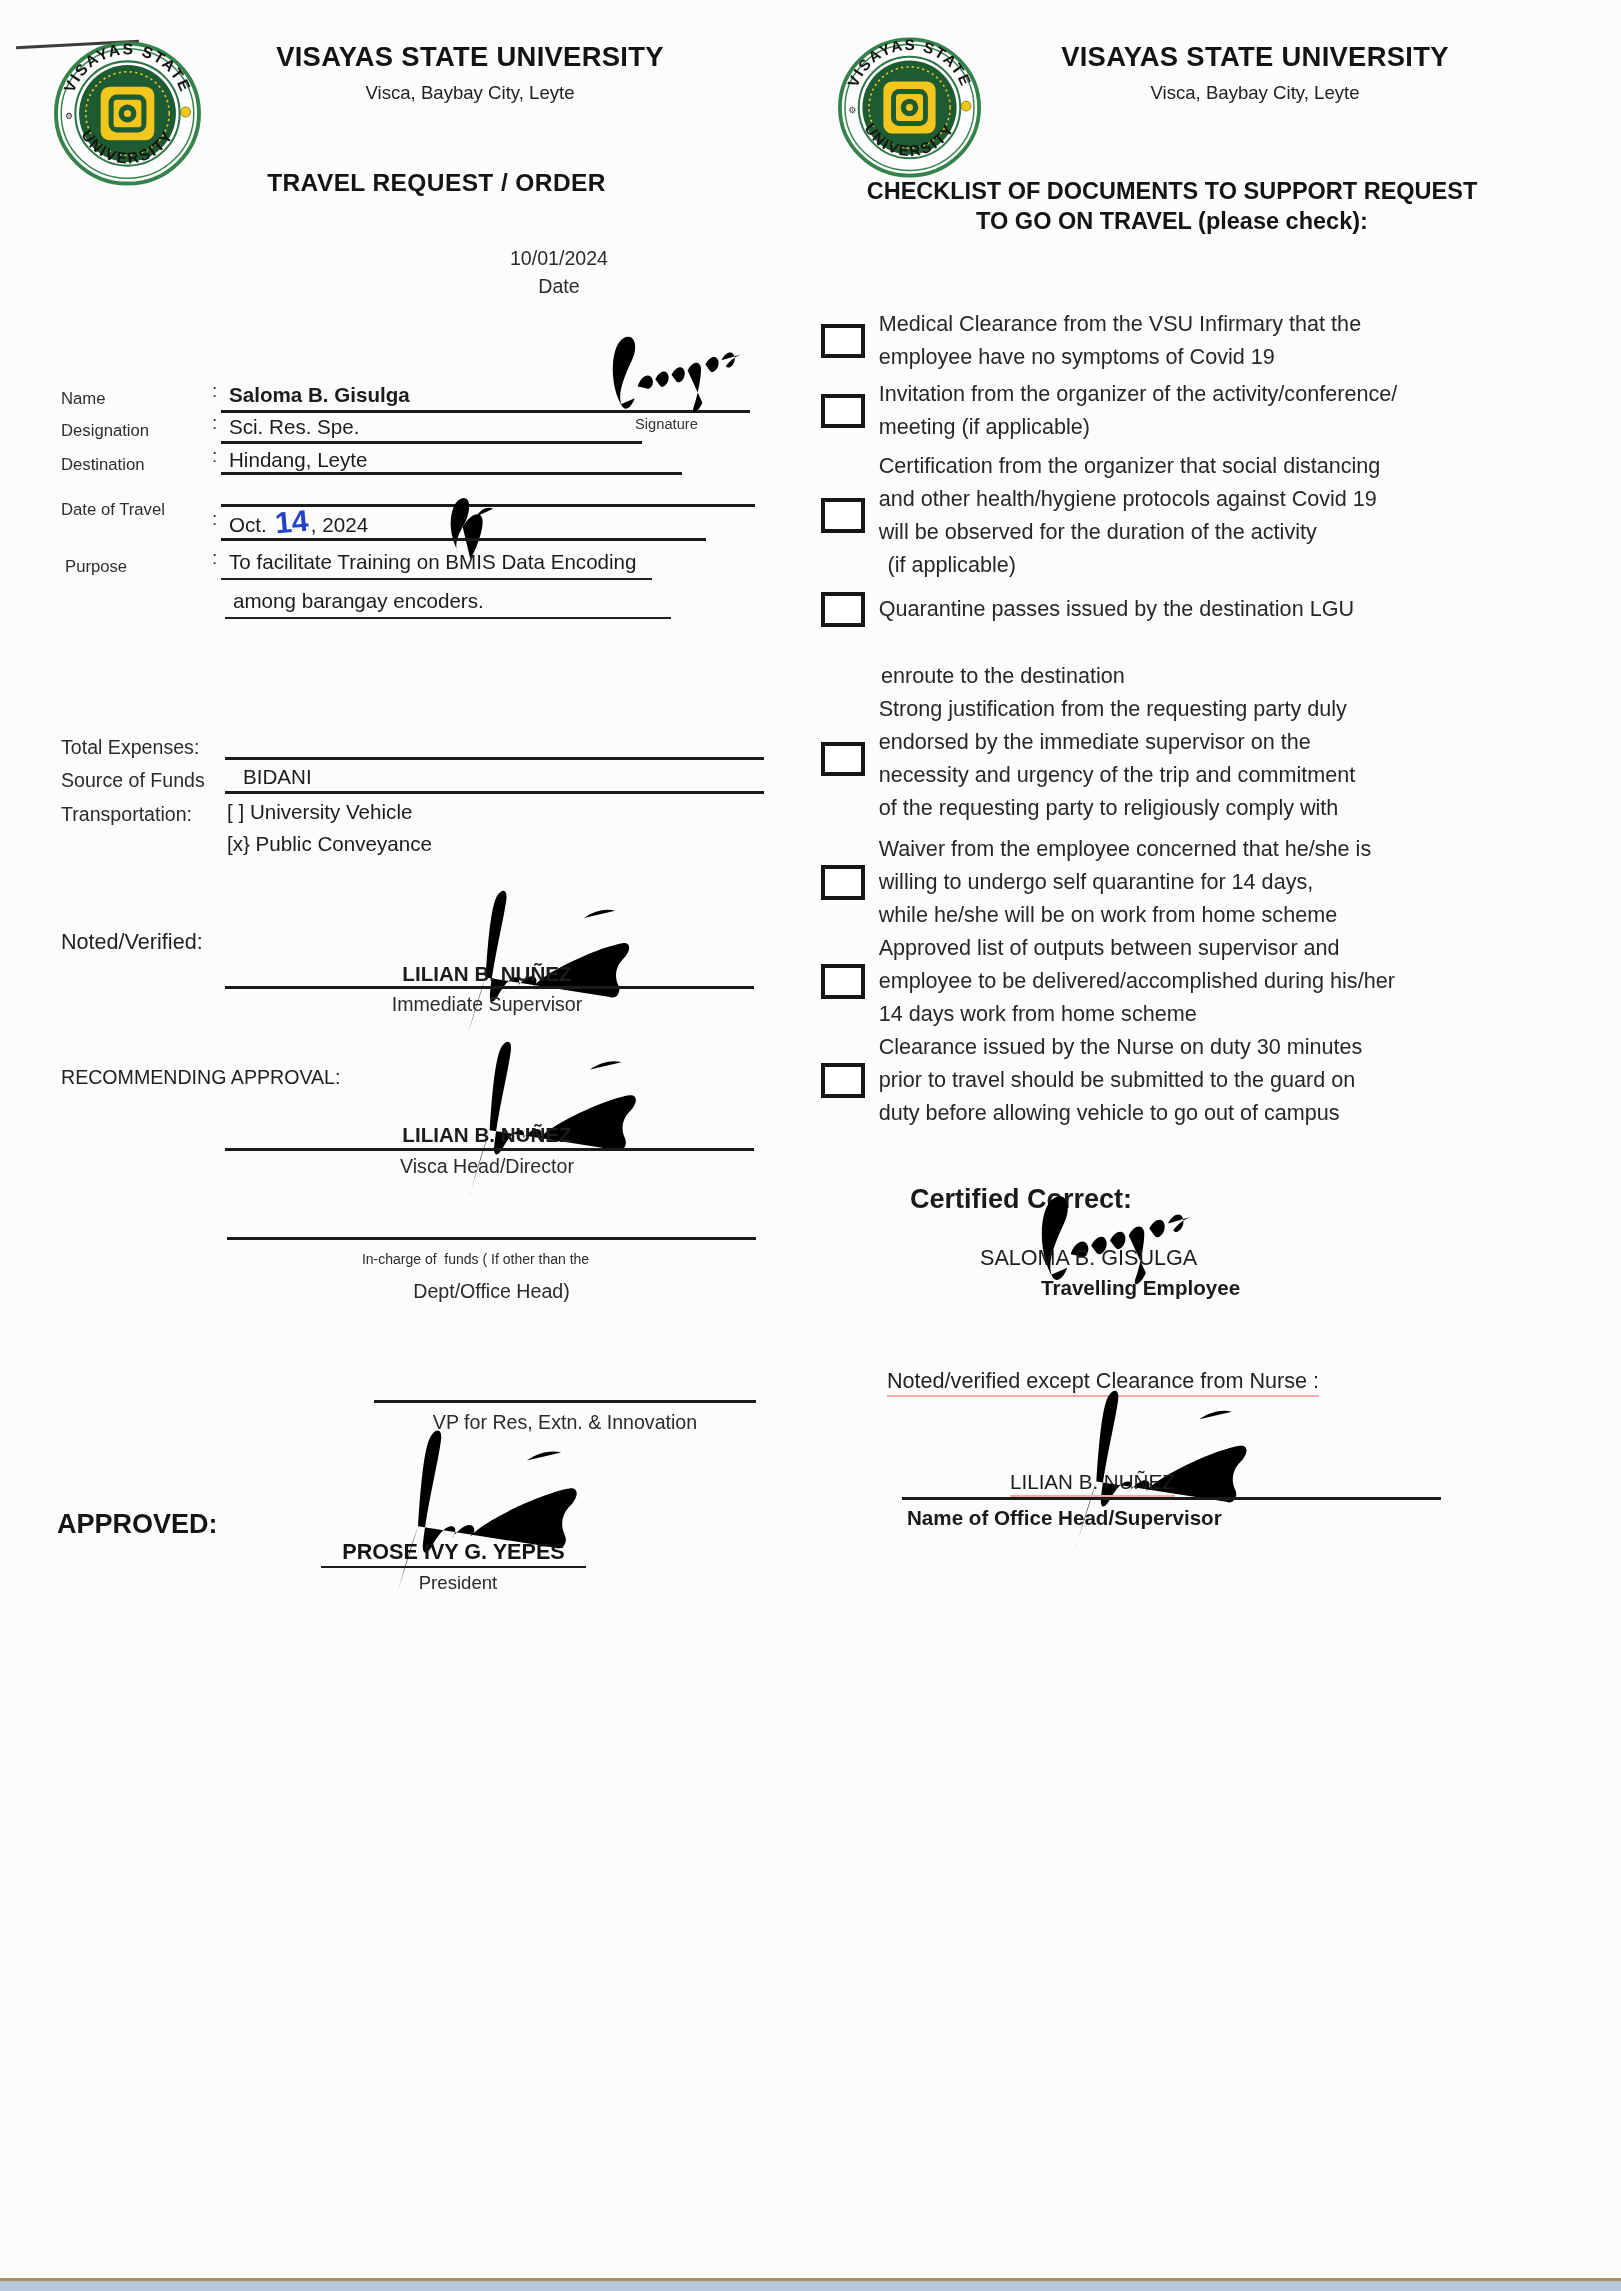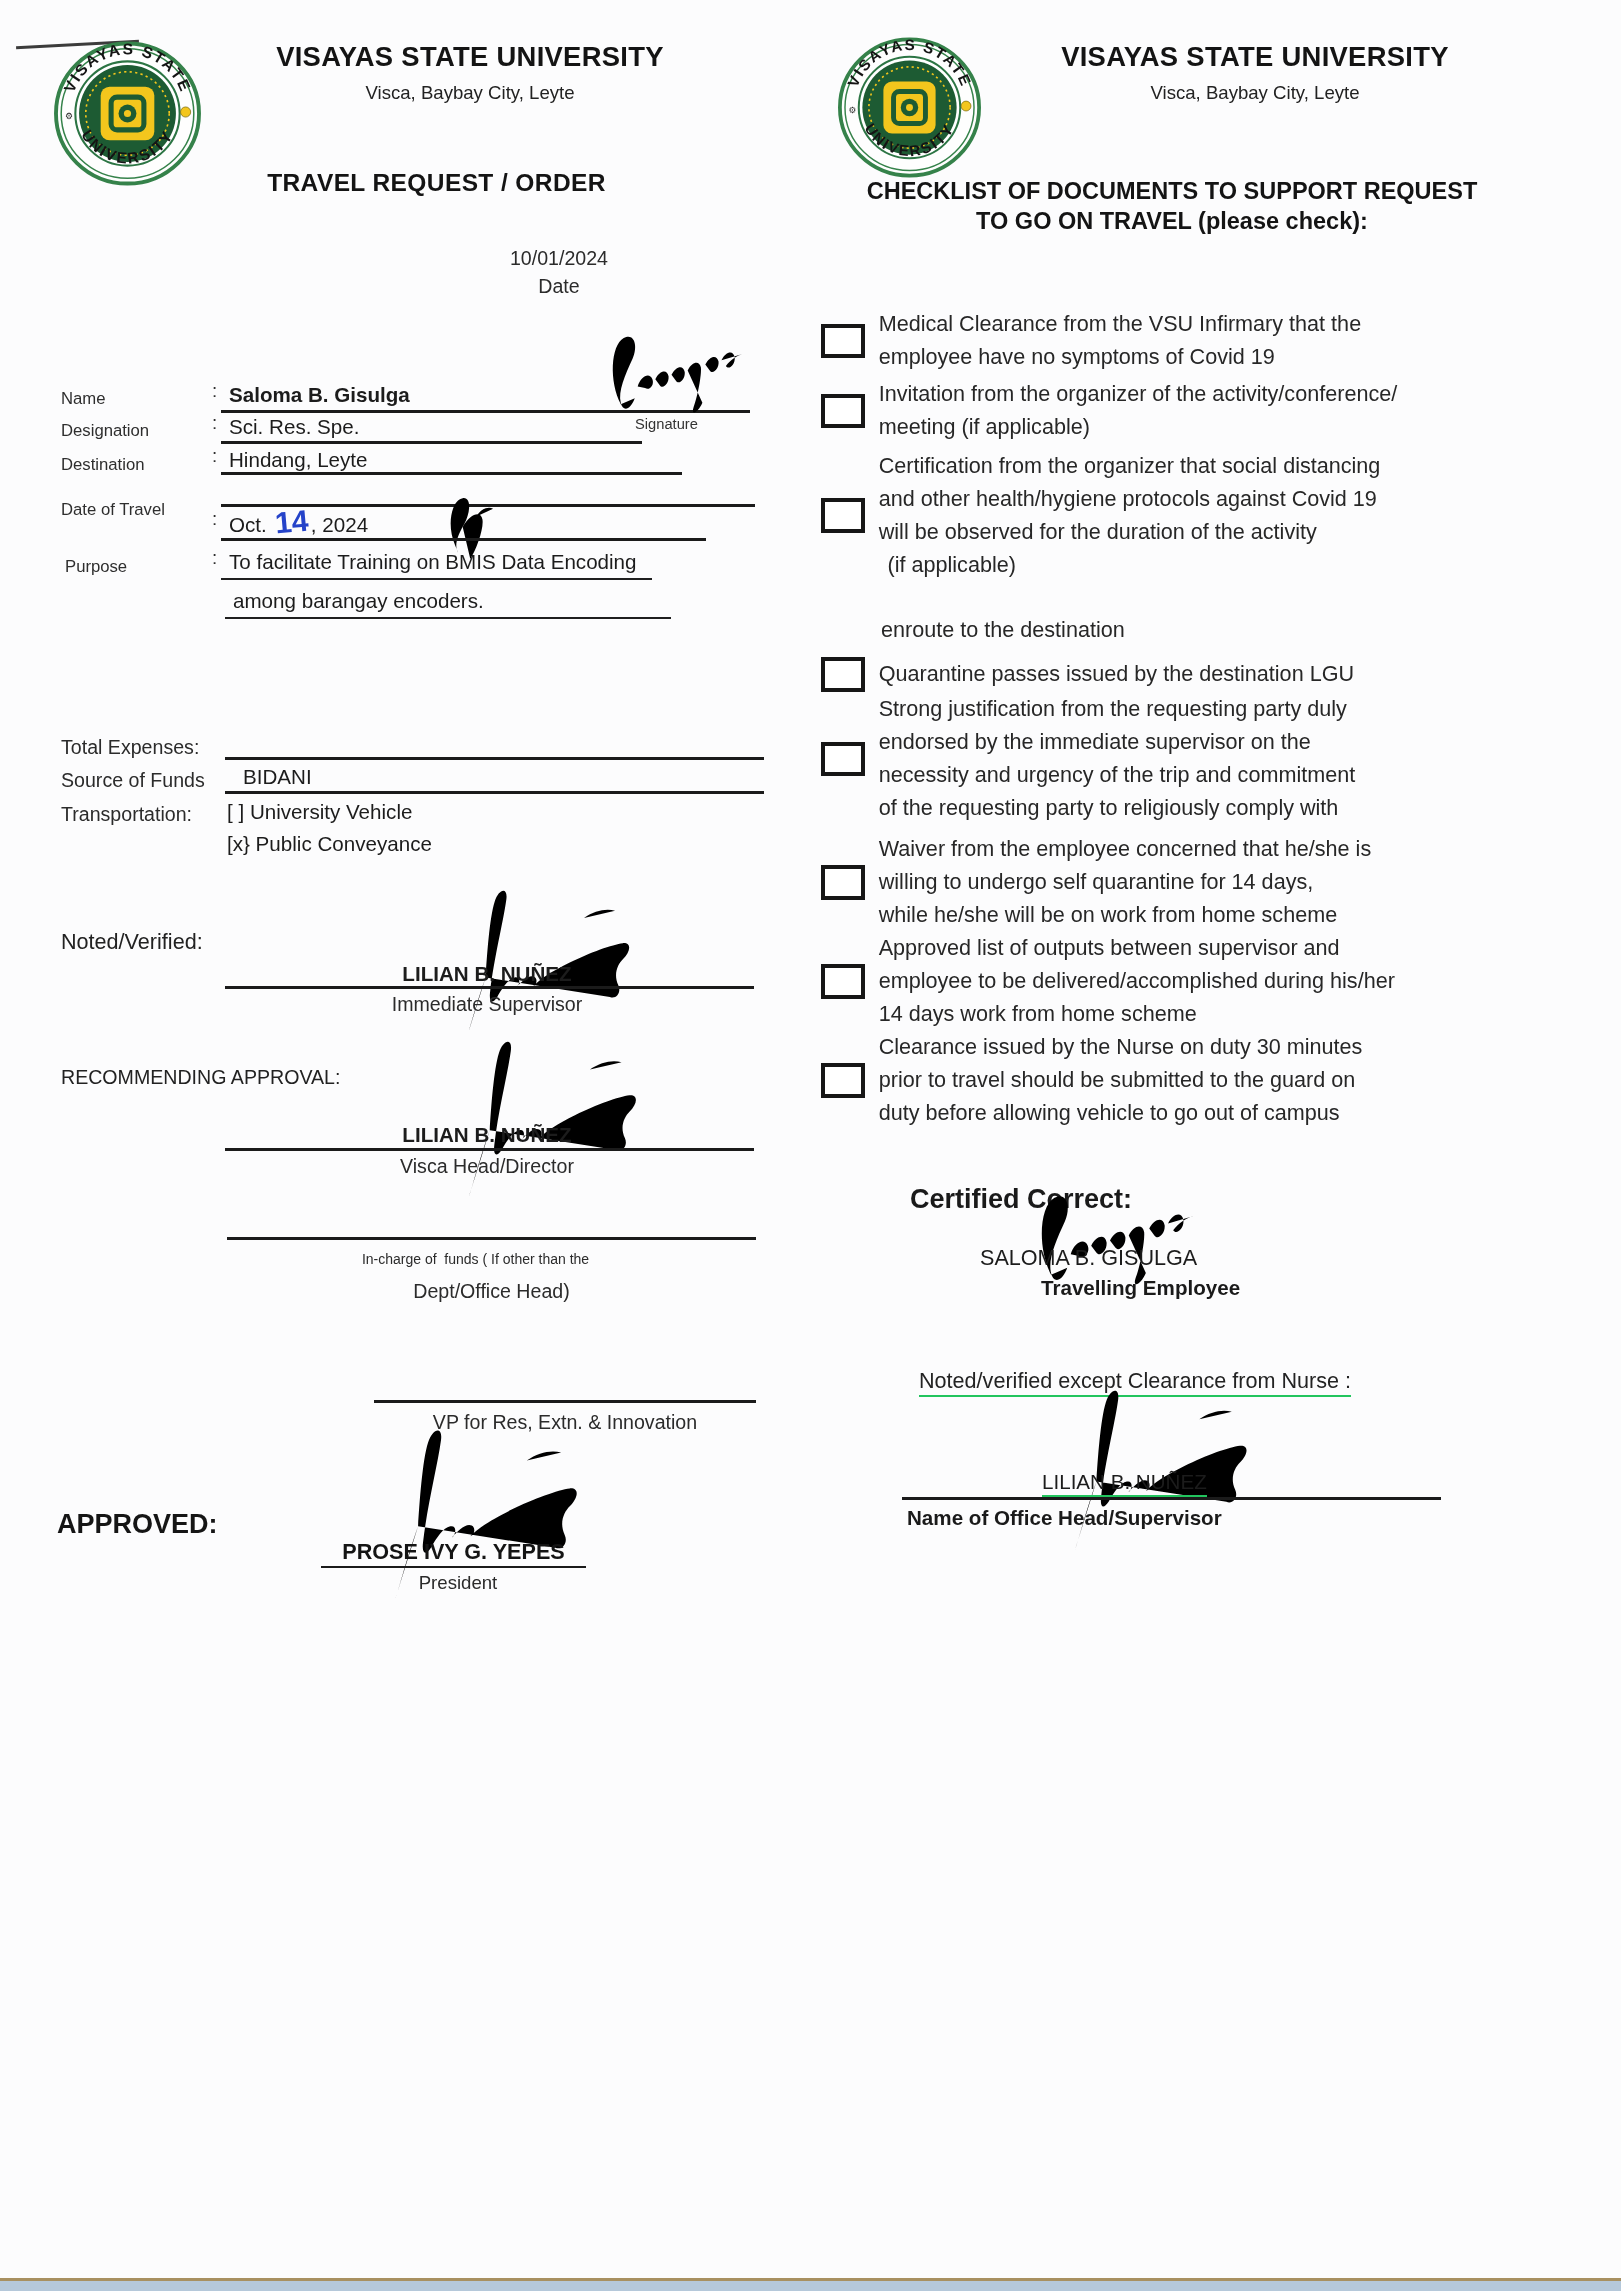--- a/index.html
+++ b/index.html
@@ -20,21 +20,21 @@
   .rttl{font-size:23.5px;font-weight:bold;color:#141414;}
   .chk-item{display:flex;align-items:center;}
   .chk-box{width:36px;height:26.5px;border:4.9px solid #161616;background:#fff;flex:0 0 auto;
            margin-right:13.7px;margin-top:2px;}
   .chk-spacer{width:60px;flex:0 0 auto;}
   .chk-text div{font-size:21.6px;line-height:33px;color:#272727;}
   .indent{padding-left:8.8px;}
   .ws-pre{white-space:pre-wrap;}
   .hand14{display:inline-block;font-size:30px;font-weight:bold;color:#2543c9;
           transform:rotate(-5deg);margin:-5.9px 2.9px 0 7.8px;}
-  .uline{border-bottom:2px solid #22c55e;padding-bottom:1px;margin-left:32px;}
+  .uline{border-bottom:2px solid #fca5a5;padding-bottom:1px;}
   .uline3{border-bottom:2.9px solid #1b1b1b;padding-bottom:1px;}
   svg.sig{overflow:visible;}
 </style>
 </head>
 <body>
 
 <svg width="0" height="0" style="position:absolute">
   <defs>
     <symbol id="sig-loop" viewBox="0 0 320 260">
       <path d="M86,150 C70,195 60,235 54,252
@@ -223,31 +223,31 @@
     <div class="chk-item" style="margin-top:5.9px">
       <div class="chk-box"></div>
       <div class="chk-text">
         <div>Certification from the organizer that social distancing</div>
         <div>and other health/hygiene protocols against Covid 19</div>
         <div>will be observed for the duration of the activity</div>
         <div class="indent">(if applicable)</div>
       </div>
     </div>
 
+    <div class="chk-item" style="margin-top:9.8px">
+      <div class="chk-box"></div>
+      <div class="chk-text">
+        <div>Quarantine passes issued by the destination LGU</div>
+      </div>
+    </div>
+
     <div class="chk-item" style="margin-top:32px">
       <div class="chk-spacer"></div>
       <div class="chk-text">
         <div>enroute to the destination</div>
-      </div>
-    </div>
-
-    <div class="chk-item" style="margin-top:9.8px">
-      <div class="chk-box"></div>
-      <div class="chk-text">
-        <div>Quarantine passes issued by the destination LGU</div>
       </div>
     </div>
 
     <div class="chk-item" style="margin-top:0">
       <div class="chk-box"></div>
       <div class="chk-text">
         <div>Strong justification from the requesting party duly</div>
         <div>endorsed by the immediate supervisor on the</div>
         <div>necessity and urgency of the trip and commitment</div>
         <div>of the requesting party to religiously comply with</div>

